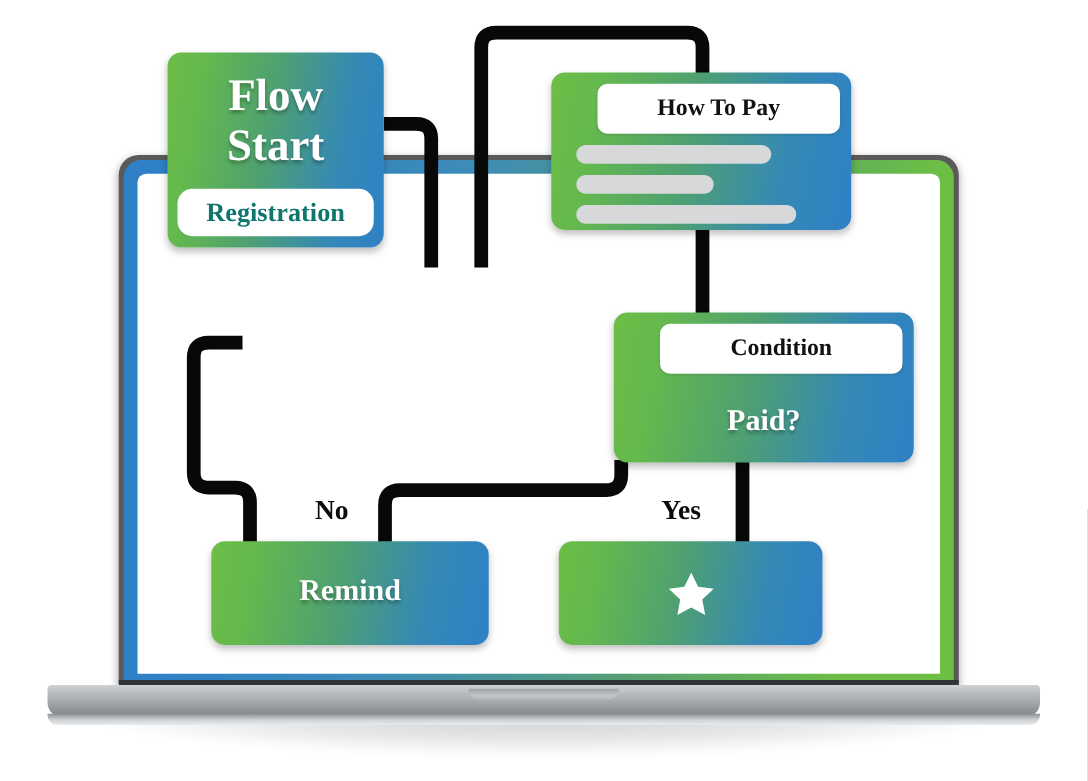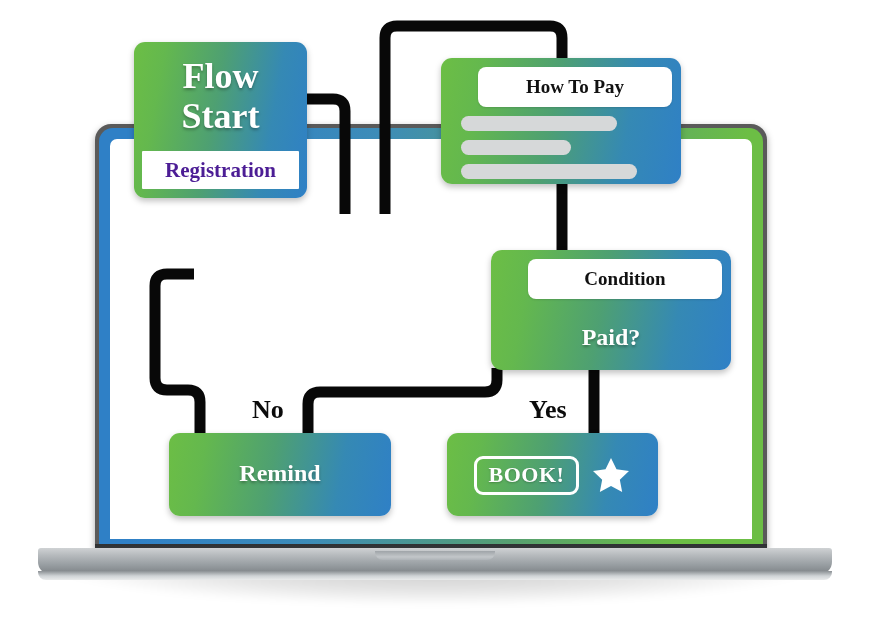--- a/index.html
+++ b/index.html
@@ -47,22 +47,22 @@
      box-shadow:0 1px 2px rgba(0,0,0,.12);margin-left:28px;}
   .bars{position:absolute;left:20px;right:20px;top:58px;}
   .bar{height:15px;background:#d6d8d9;border-radius:8px;margin-bottom:9px;}
 
   
   #flow-start{left:134px;top:42px;width:173px;height:156px;}
   #flow-start .fs-text{position:absolute;left:0;right:0;top:14px;text-align:center;
      color:#fff;font-weight:bold;font-size:36px;line-height:40px;
      text-shadow:0 2px 3px rgba(0,0,0,.30);}
   #flow-start .fs-sub{position:absolute;left:8px;right:8px;bottom:9px;height:38px;
-     background:#fff;border-radius:1px;display:flex;align-items:center;
-     justify-content:center;font-weight:bold;font-size:21px;color:#4c1d95;}
+     background:#fff;border-radius:12px;display:flex;align-items:center;
+     justify-content:center;font-weight:bold;font-size:21px;color:#0f766e;}
 
   
   #how-to-pay{left:441px;top:58px;width:240px;height:126px;}
   
   #choose-programs{left:192px;top:212px;width:240px;height:126px;}
   
   #condition{left:491px;top:250px;width:240px;height:120px;}
   #condition .cond-val{position:absolute;left:0;right:0;top:62px;text-align:center;
      color:#fff;font-weight:bold;font-size:24px;
      text-shadow:0 2px 3px rgba(0,0,0,.30);margin-top:12px;}
@@ -74,21 +74,21 @@
   
   #book{left:447px;top:433px;width:211px;height:83px;}
   #book .book-row{position:absolute;left:0;right:0;top:22px;display:flex;
      align-items:center;justify-content:center;gap:12px;}
   #book .book-chip{border:3px solid #fff;border-radius:9px;padding:3px 12px 4px;
      color:#fff;font-weight:bold;font-size:22px;letter-spacing:.5px;
      text-shadow:0 1px 2px rgba(0,0,0,.25);}
   #book .star{width:40px;height:40px;display:block;}
 
   
-  .edge-label{position:absolute;font-weight:bold;font-size:26px;color:#0b0b0b;}
+  .edge-label{position:absolute;font-weight:bold;font-size:22px;color:#0b0b0b;}
   #label-no{left:252px;top:395px;}
   #label-yes{left:529px;top:395px;}
 </style>
 </head>
 <body>
 
 <div id="stage">
 
   <div class="laptop-shadow"></div>
   <div class="screen-outer"></div>
@@ -132,21 +132,20 @@
     <div class="node-title">Condition</div>
     <div class="cond-val">Paid?</div>
   </div>
 
   <div class="node" id="remind">
     <div class="leaf-text">Remind</div>
   </div>
 
   <div class="node" id="book">
     <div class="book-row">
-      <span class="book-chip">BOOK!</span>
       <svg class="star" viewBox="0 0 24 24">
         <path d="M12 1.8 L15.3 8.6 L22.8 9.6 L17.3 14.8 L18.7 22.2 L12 18.6 L5.3 22.2 L6.7 14.8 L1.2 9.6 L8.7 8.6 Z" fill="#ffffff"></path>
       </svg>
     </div>
   </div>
 
   <div class="edge-label" id="label-no">No</div>
   <div class="edge-label" id="label-yes">Yes</div>
 
   <div class="laptop-base-top"></div>

